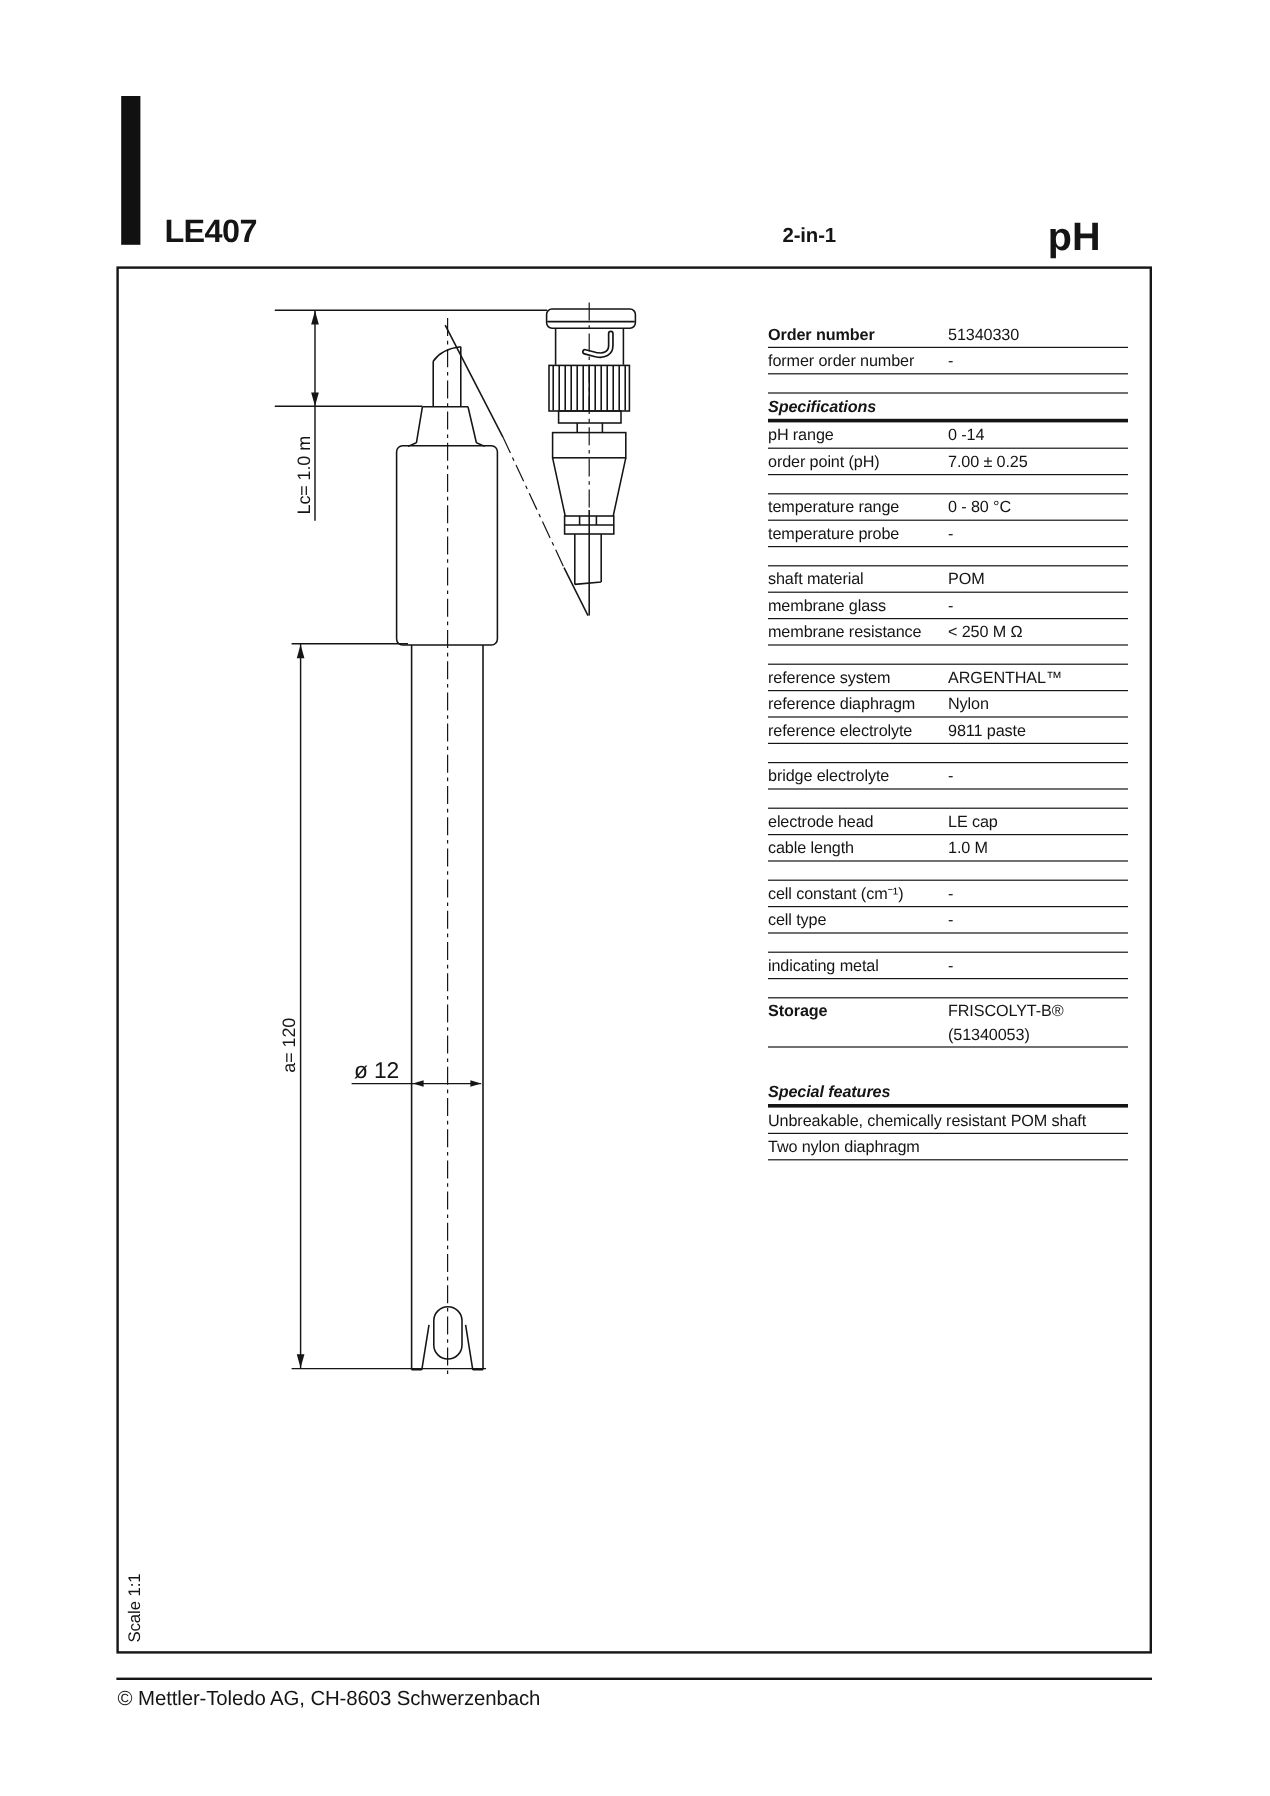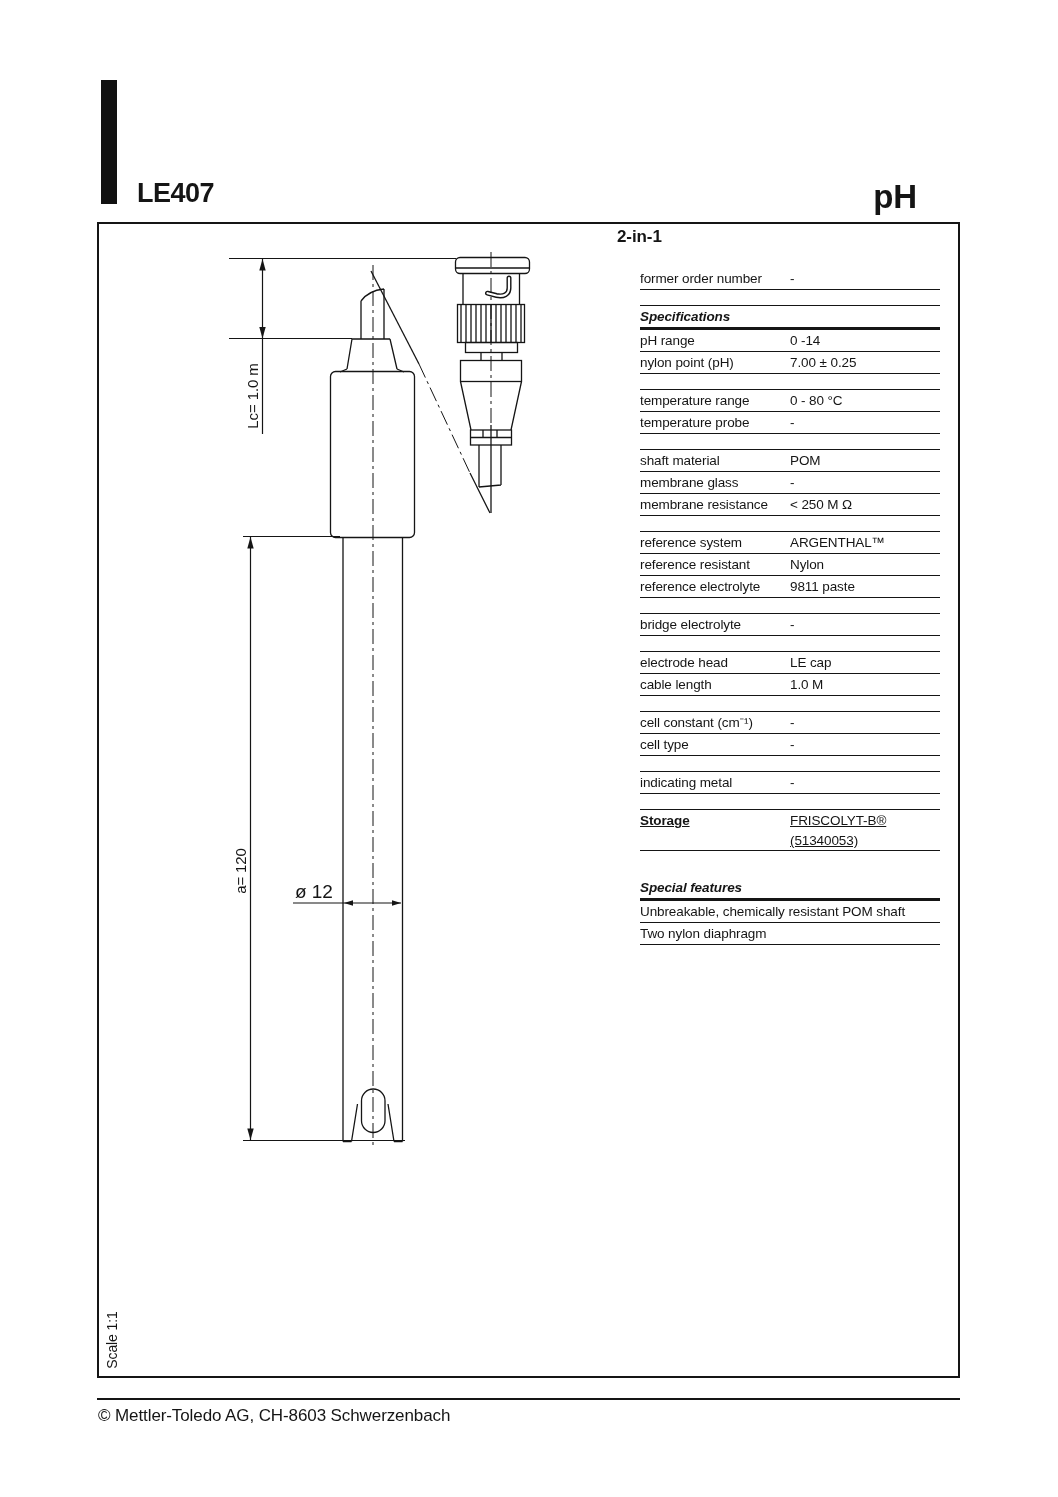--- a/index.html
+++ b/index.html
@@ -3,38 +3,38 @@
 <meta charset="utf-8">
 <style>
   html,body{margin:0;padding:0;background:#ffffff;}
   .page{
     position:relative; width:1018px; height:1497px; background:#fff;
     font-family:"Liberation Sans", sans-serif; color:#151515; overflow:hidden;
     letter-spacing:-0.1px;
   }
   .blackbar{position:absolute;left:101px;top:80px;width:16px;height:124px;background:#111;}
   .model-title{position:absolute;left:137px;top:178px;font-size:27px;font-weight:bold;letter-spacing:-0.5px;}
-  .category{position:absolute;left:617px;top:187px;font-size:17px;font-weight:bold;margin-top:40px;}
+  .category{position:absolute;left:652px;top:187px;font-size:17px;font-weight:bold;}
   .parameter{position:absolute;right:101px;top:178px;font-size:33px;font-weight:bold;}
   .frame{position:absolute;left:97px;top:222px;width:863px;height:1156px;border:2px solid #151515;box-sizing:border-box;}
   .drawing-svg{position:absolute;left:97px;top:222px;width:863px;height:1156px;}
   .ln{stroke:#151515;stroke-width:1.3;fill:none;}
   .dimln{stroke:#151515;stroke-width:1.2;fill:none;}
   .cl{stroke:#151515;stroke-width:1;fill:none;stroke-dasharray:15 4 3 4;}
   .arrow{fill:#151515;stroke:none;}
   .dimtext{font-family:"Liberation Sans",sans-serif;font-size:15px;fill:#151515;}
   .dimtext-big{font-family:"Liberation Sans",sans-serif;font-size:19px;fill:#151515;}
   .scaletext{font-family:"Liberation Sans",sans-serif;font-size:14px;fill:#151515;}
   .hookOuter{stroke:#151515;stroke-width:5;fill:none;stroke-linecap:round;}
   .hookInner{stroke:#ffffff;stroke-width:2.2;fill:none;stroke-linecap:round;}
 
   .spec-table{position:absolute;left:640px;top:268px;width:300px;font-size:13.5px;line-height:19.5px;}
   .spec-group{margin-bottom:15px;}
   .spec-group.topline{border-top:1.5px solid #151515;}
-  .spec-group:nth-child(10){text-decoration:underline;}
+  .spec-group:nth-child(10){}
   .spec-group:nth-child(11){margin-top:26px;}
   .spec-header{font-weight:bold;padding-top:1px;height:20px;border-bottom:3px solid #151515;font-style:italic;}
   .spec-row{display:flex;min-height:20px;border-bottom:1.5px solid #151515;align-items:flex-start;padding-top:1px;box-sizing:content-box;}
   .spec-row .lbl{flex:0 0 150px;width:150px;}
   .spec-row.wide .lbl{flex:1 1 auto;width:auto;}
   .spec-row .val{flex:1 1 auto;white-space:pre-line;}
   .spec-row.bold .lbl{font-weight:bold;}
 
   .footer-rule{position:absolute;left:97px;top:1398px;width:863px;height:2px;background:#151515;}
   .footer-text{position:absolute;left:98px;top:1406px;font-size:17px;}
@@ -121,33 +121,37 @@
       <path class="ln" d="M479,445 V487 M501,445 V485 M479,487 L501,485"></path>
       <path class="ln" d="M491,425 V513"></path>
       <path class="cl" d="M491,252 V425"></path>
     </g>
 
     <text class="scaletext" x="117" y="1340" text-anchor="middle" transform="rotate(-90 117 1340)">Scale 1:1</text>
   </svg>
 
   <div class="spec-table" id="spec-table">
       <div class="spec-group">
+        <div class="spec-row bold">
+          <span class="lbl">Order number</span>
+          <span class="val">51340330</span>
+        </div>
         <div class="spec-row">
           <span class="lbl">former order number</span>
           <span class="val">-</span>
         </div>
       </div>
       <div class="spec-group topline">
         <div class="spec-header">Specifications</div>
         <div class="spec-row">
           <span class="lbl">pH range</span>
           <span class="val">0 -14</span>
         </div>
         <div class="spec-row">
-          <span class="lbl">nylon point (pH)</span>
+          <span class="lbl">order point (pH)</span>
           <span class="val">7.00 ± 0.25</span>
         </div>
       </div>
       <div class="spec-group topline">
         <div class="spec-row">
           <span class="lbl">temperature range</span>
           <span class="val">0 - 80 °C</span>
         </div>
         <div class="spec-row">
           <span class="lbl">temperature probe</span>
@@ -167,21 +171,21 @@
           <span class="lbl">membrane resistance</span>
           <span class="val">&lt; 250 M Ω</span>
         </div>
       </div>
       <div class="spec-group topline">
         <div class="spec-row">
           <span class="lbl">reference system</span>
           <span class="val">ARGENTHAL™</span>
         </div>
         <div class="spec-row">
-          <span class="lbl">reference resistant</span>
+          <span class="lbl">reference diaphragm</span>
           <span class="val">Nylon</span>
         </div>
         <div class="spec-row">
           <span class="lbl">reference electrolyte</span>
           <span class="val">9811 paste</span>
         </div>
       </div>
       <div class="spec-group topline">
         <div class="spec-row">
           <span class="lbl">bridge electrolyte</span>

